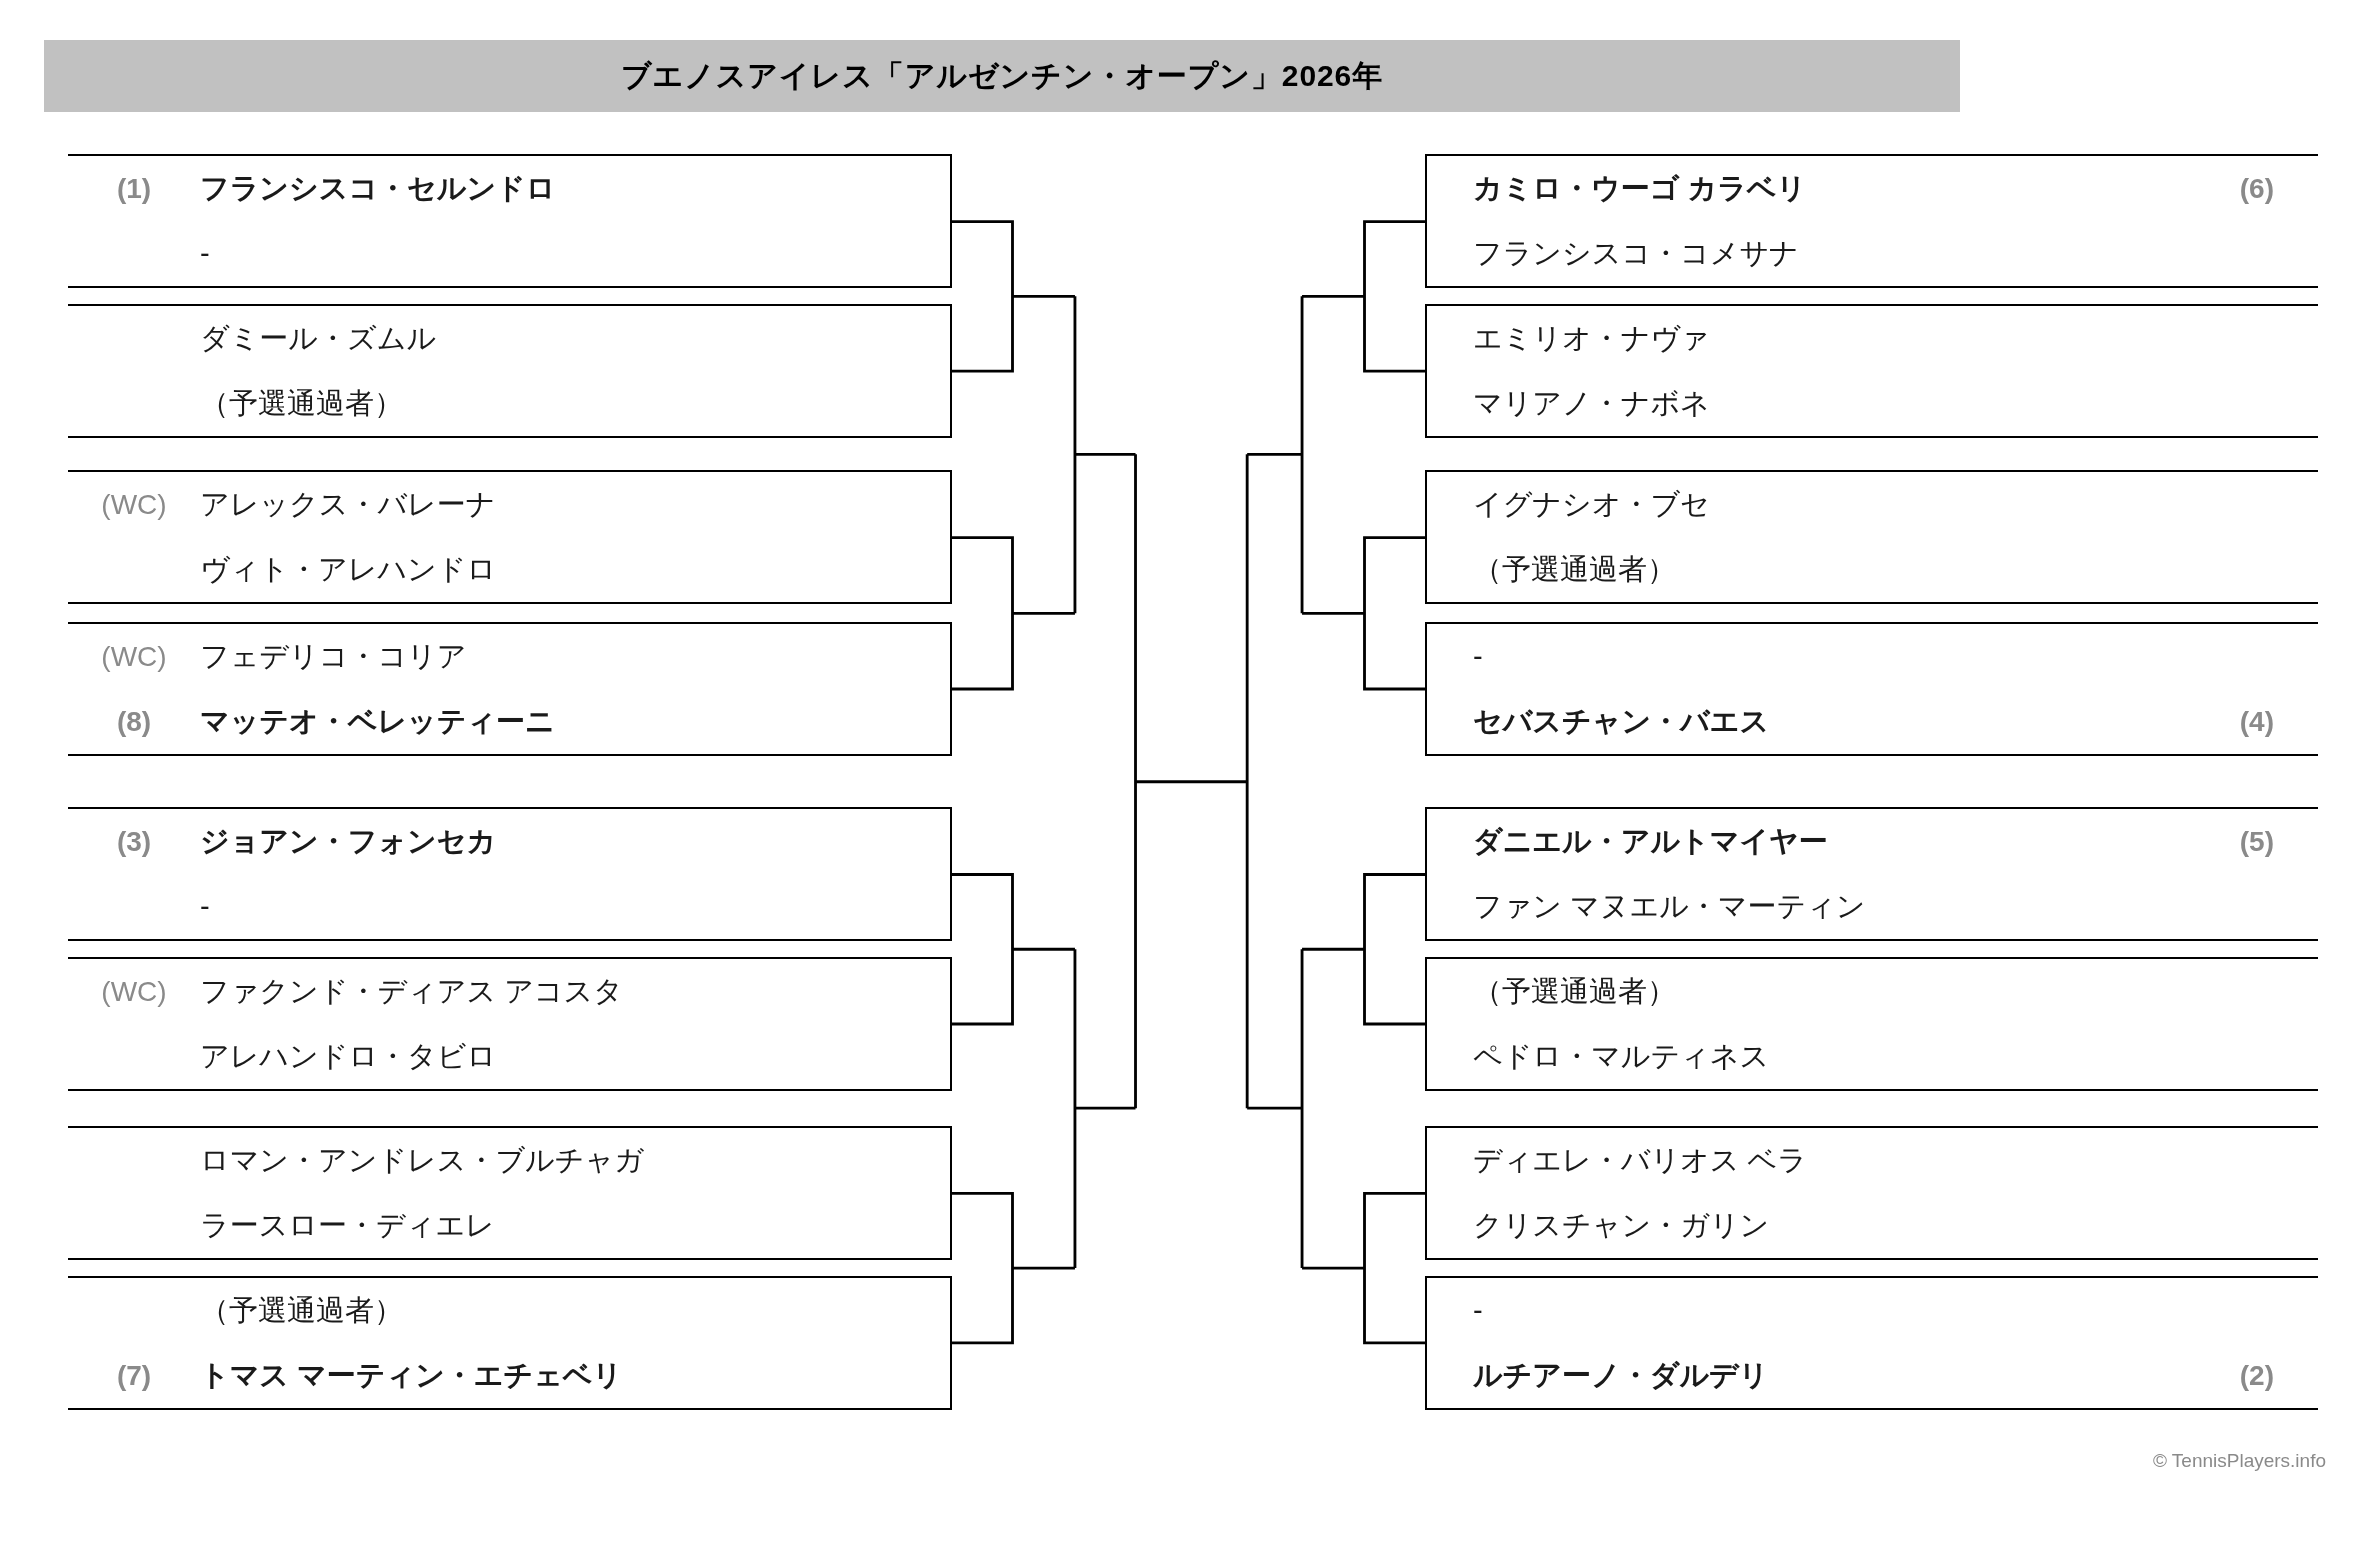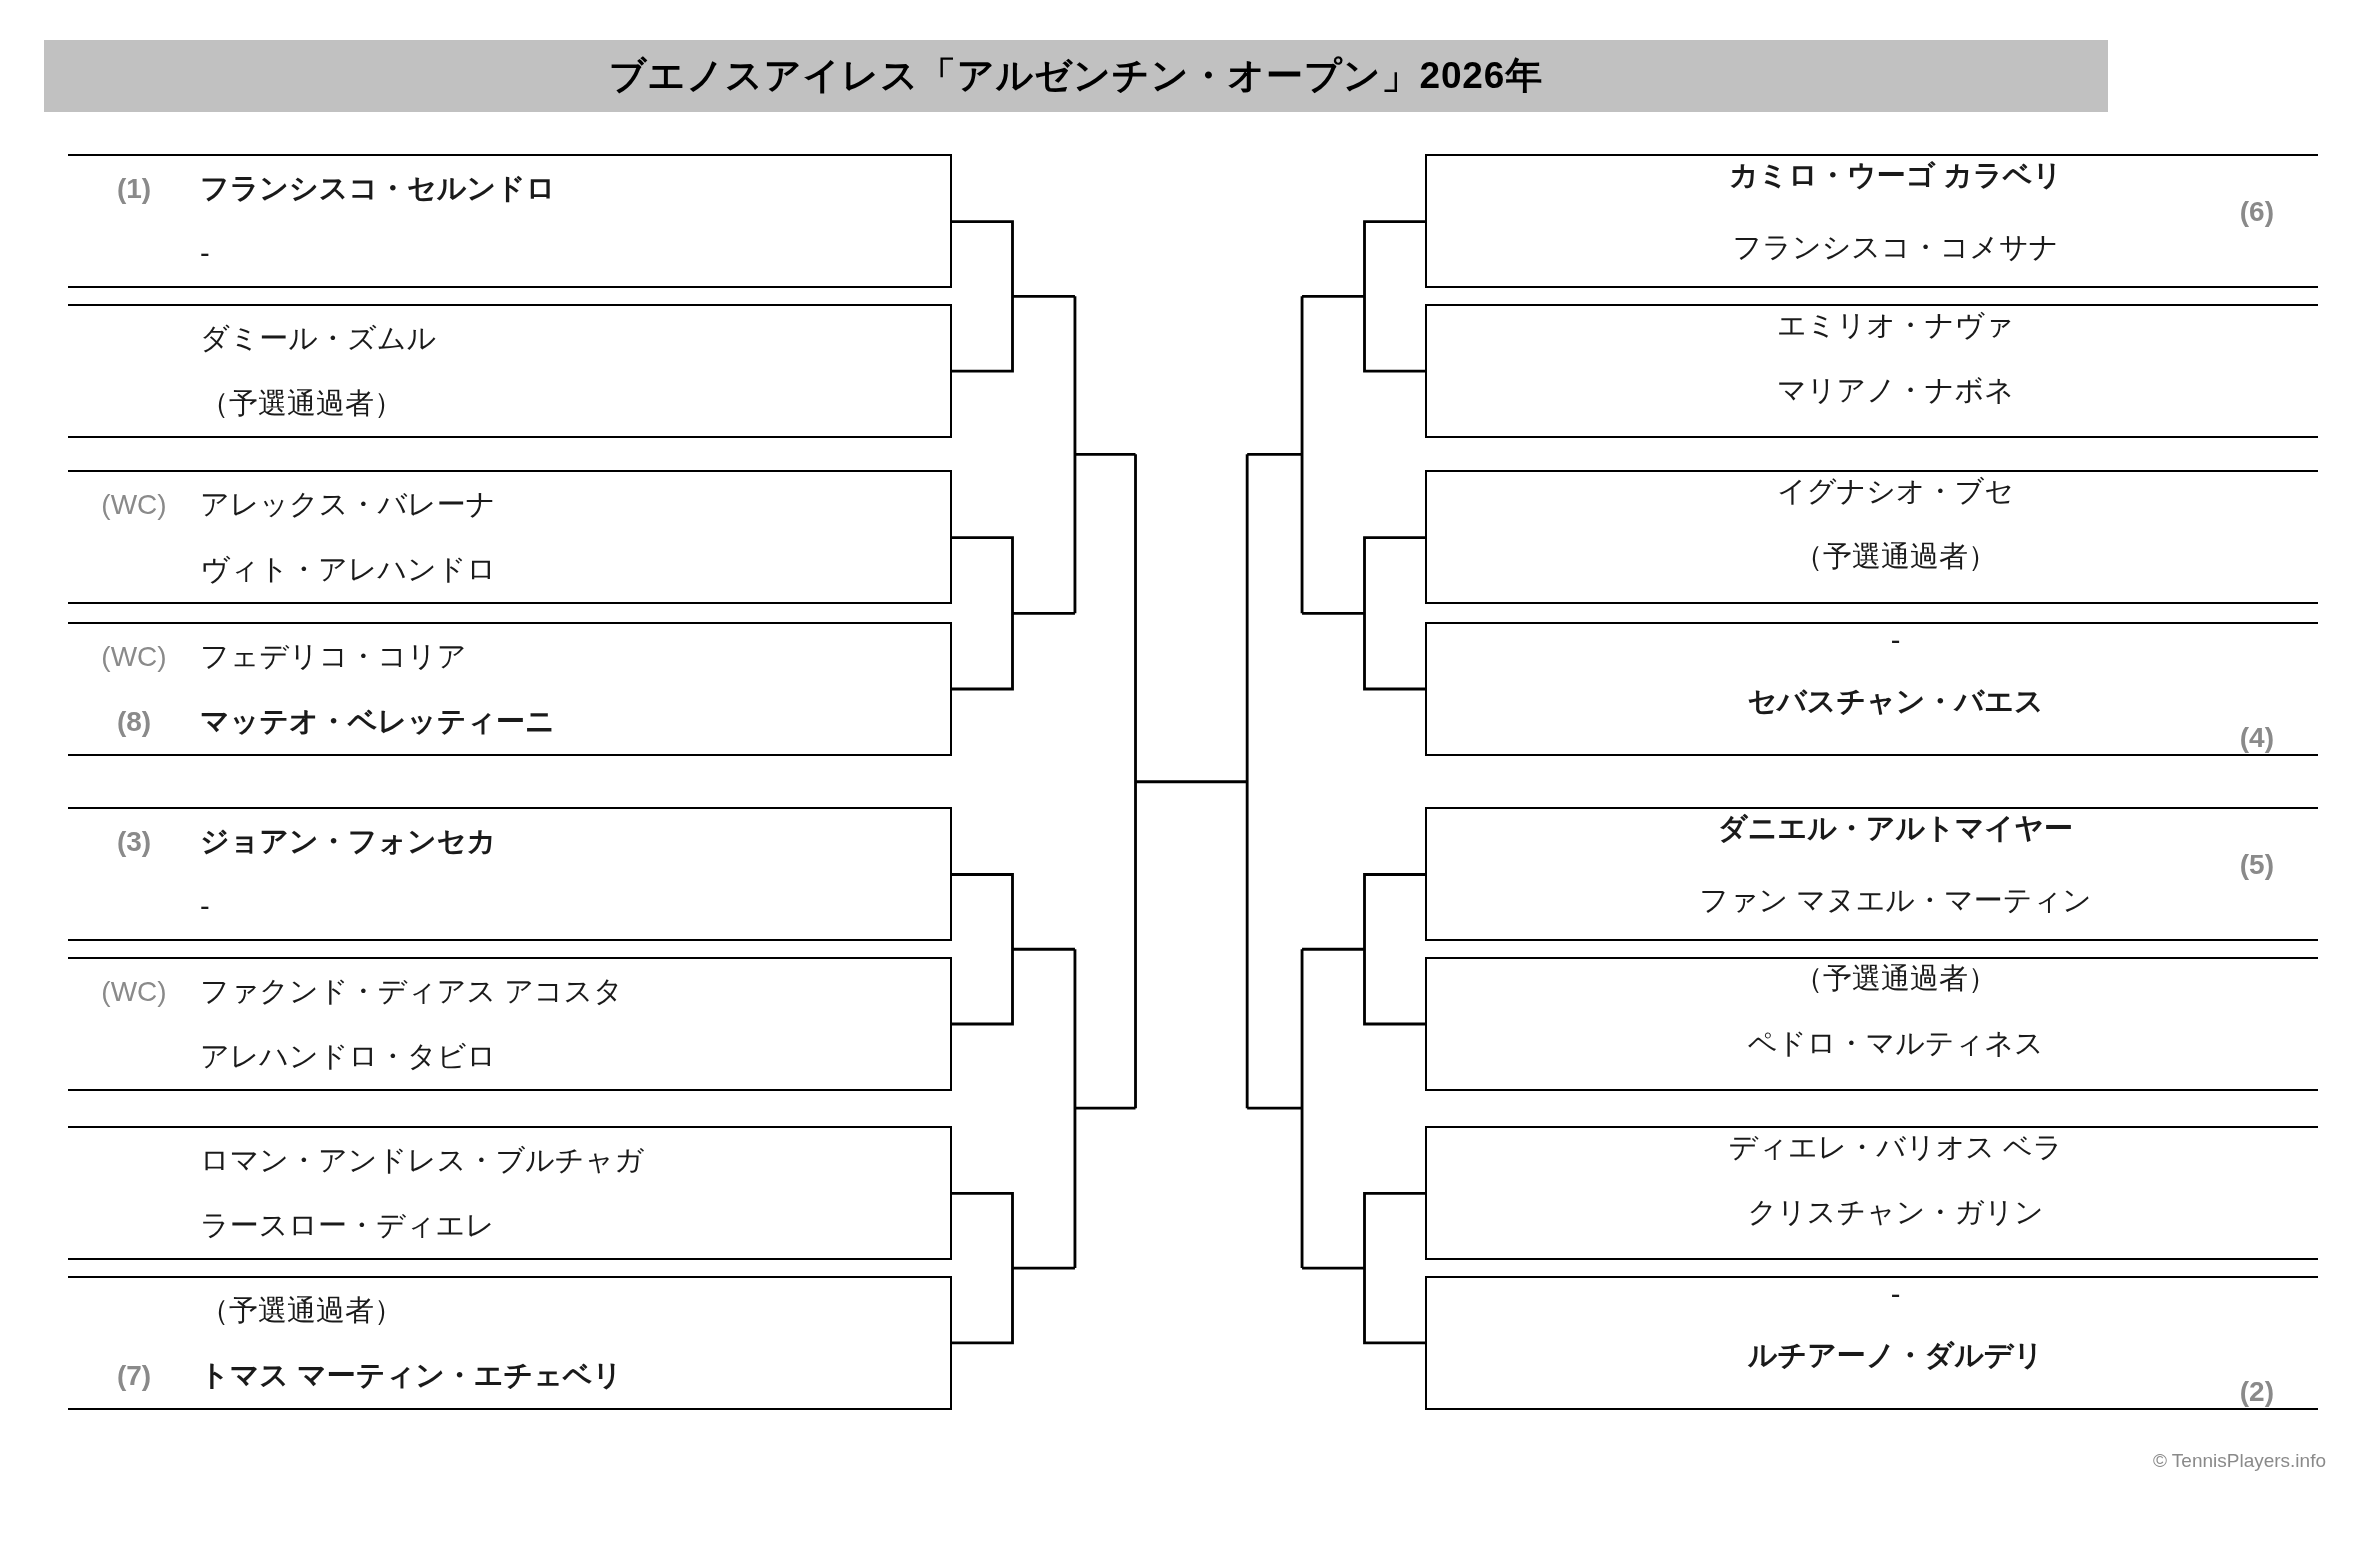--- a/index.html
+++ b/index.html
@@ -4,41 +4,41 @@
 <style>
   html,body{margin:0;padding:0;}
   body{
     position:relative;
     width:2377px;height:1554px;
     background:#ffffff;
     font-family:"Liberation Sans","DejaVu Sans",sans-serif;
     overflow:hidden;
   }
   .title-bar{
-    position:absolute;left:44px;top:40px;width:2064px;height:72px;
+    position:absolute;left:44px;top:40px;width:1916px;height:72px;
     background:#c1c1c1;
     display:flex;align-items:center;justify-content:center;
-    font-size:37px;font-weight:bold;color:#000;
+    font-size:30px;font-weight:bold;color:#000;
     letter-spacing:0.9px;
   }
   .connectors{position:absolute;left:0;top:0;}
   .box{
     position:absolute;height:134px;
     box-sizing:border-box;
     border-top:2.8px solid #000;border-bottom:2.8px solid #000;
     display:flex;flex-direction:column;
     background:transparent;
   }
   .box.left{left:68px;width:884px;border-right:2.8px solid #000;}
   .box.right{left:1425px;width:893px;border-left:2.8px solid #000;}
   .row{
     flex:1;display:flex;align-items:center;
     font-size:29px;color:#1a1a1a;white-space:nowrap;
   }
-  .box.right .row{padding-left:46px;flex-direction:column;}
+  .box.right .row{padding-left:46px;}
   .tag{
     flex:none;width:132px;text-align:center;
     color:#8a8a8a;font-size:28px;
   }
   .tag.seed{font-weight:bold;}
   .rtag{
     margin-left:auto;padding-right:44px;
     color:#8a8a8a;font-size:28px;font-weight:bold;
   }
   .name.seeded{font-weight:bold;}

